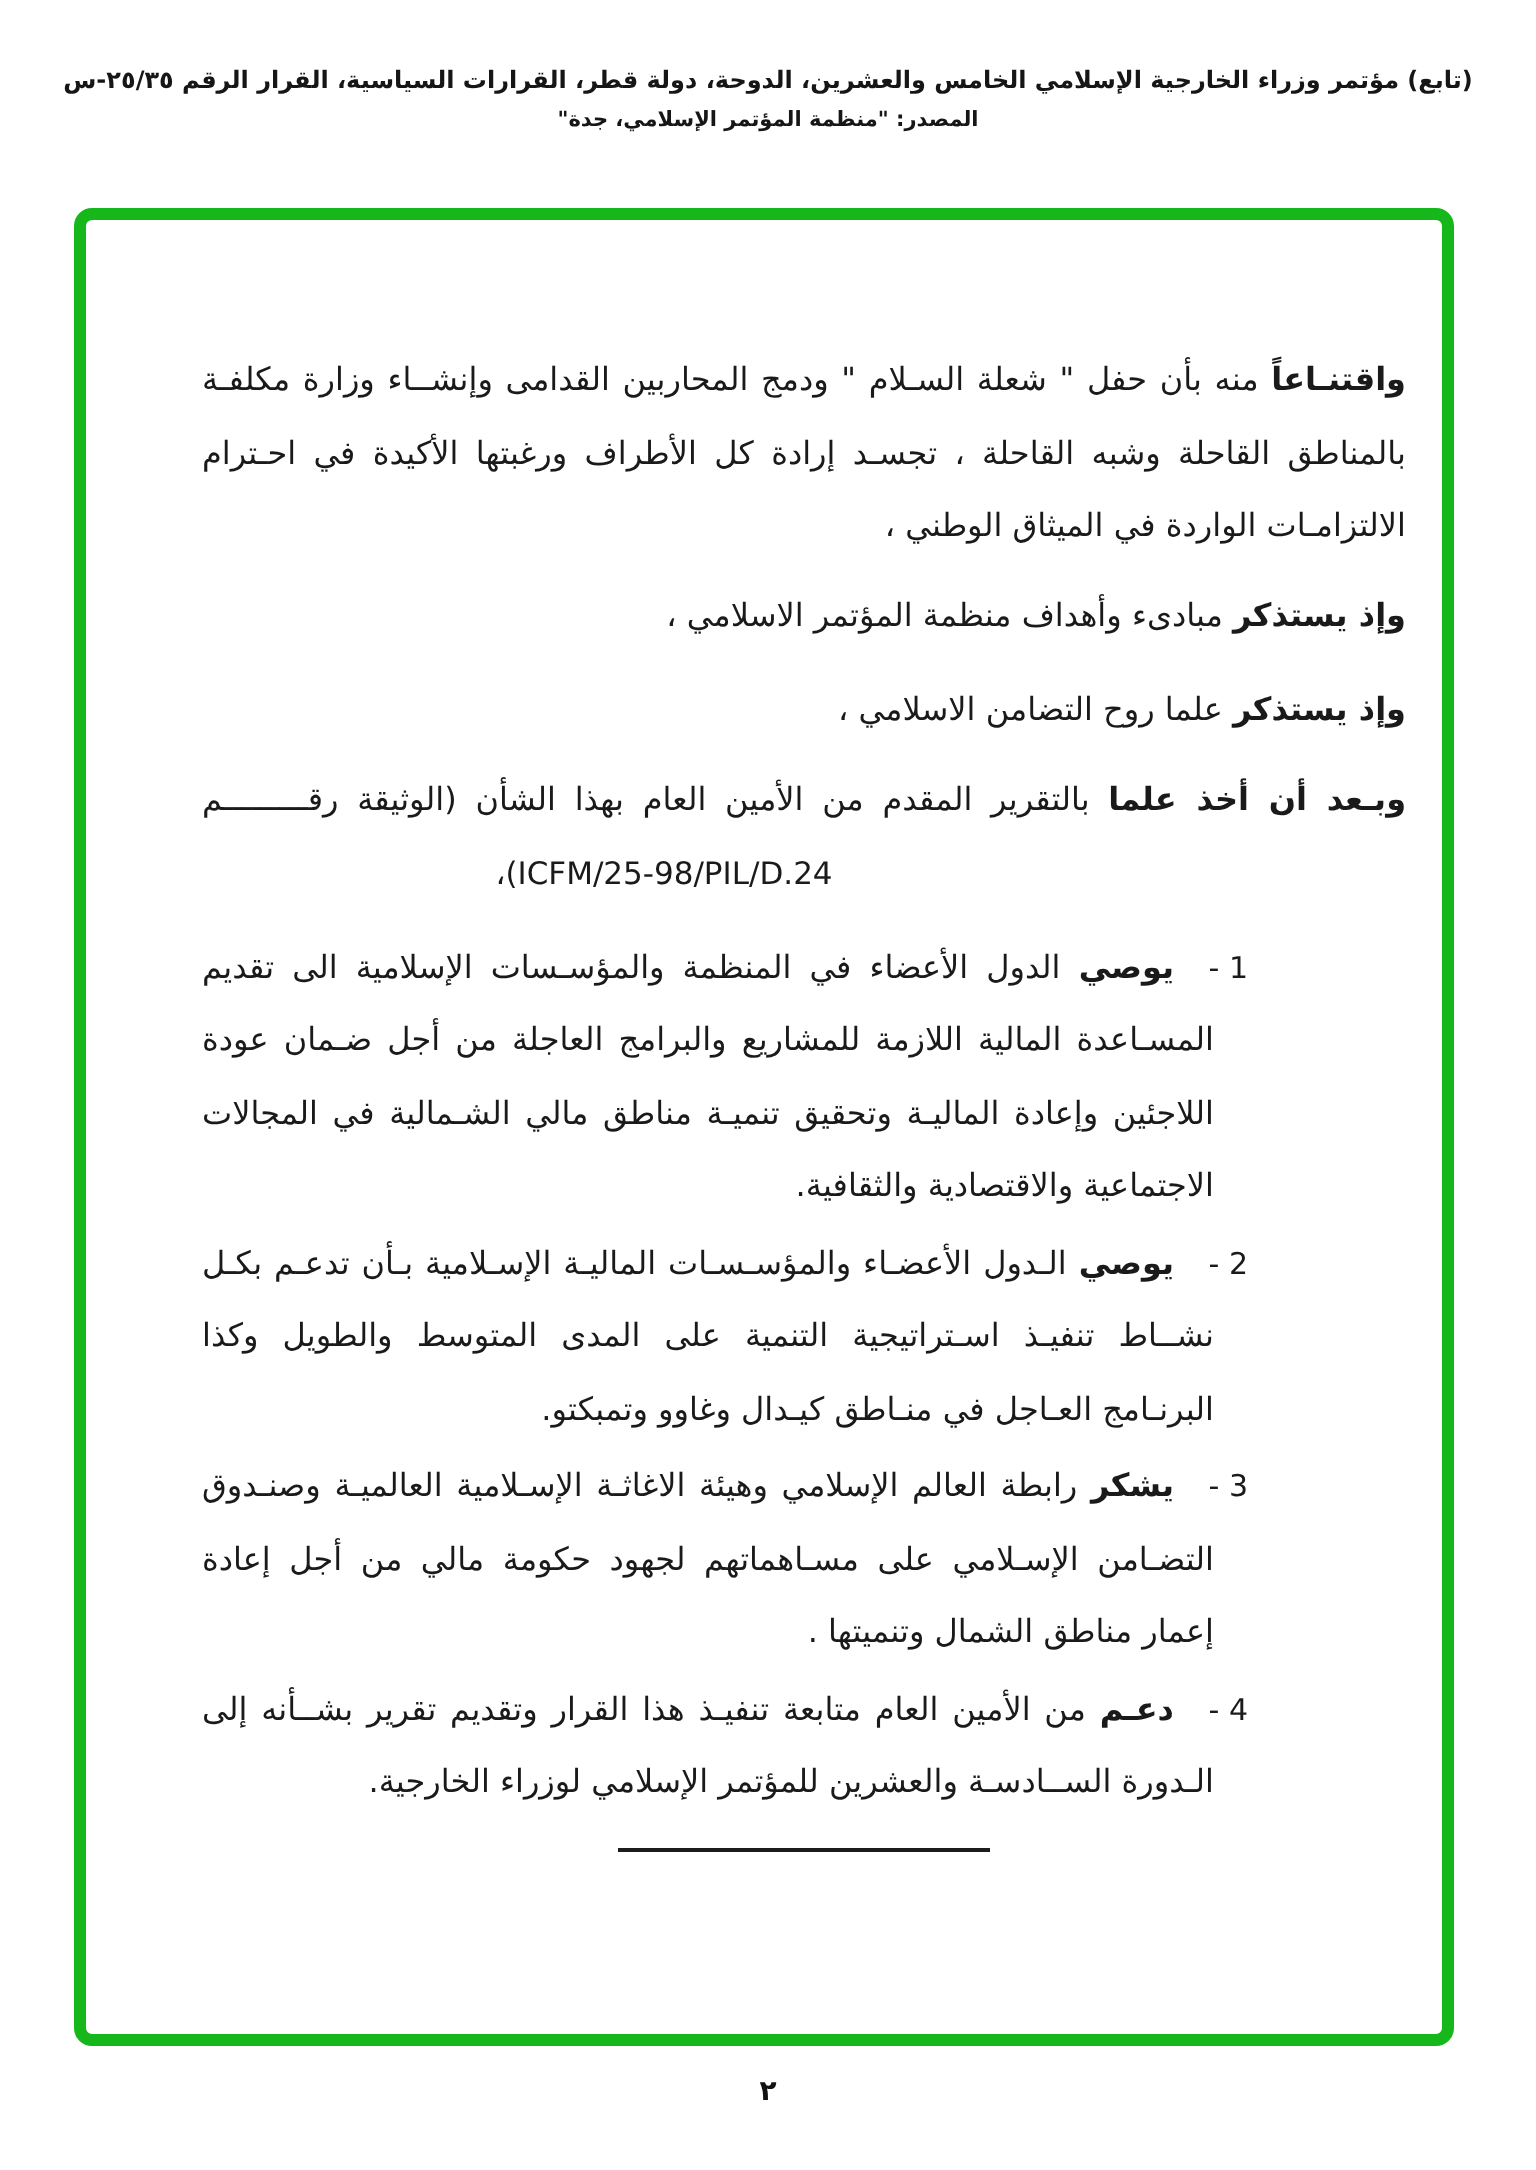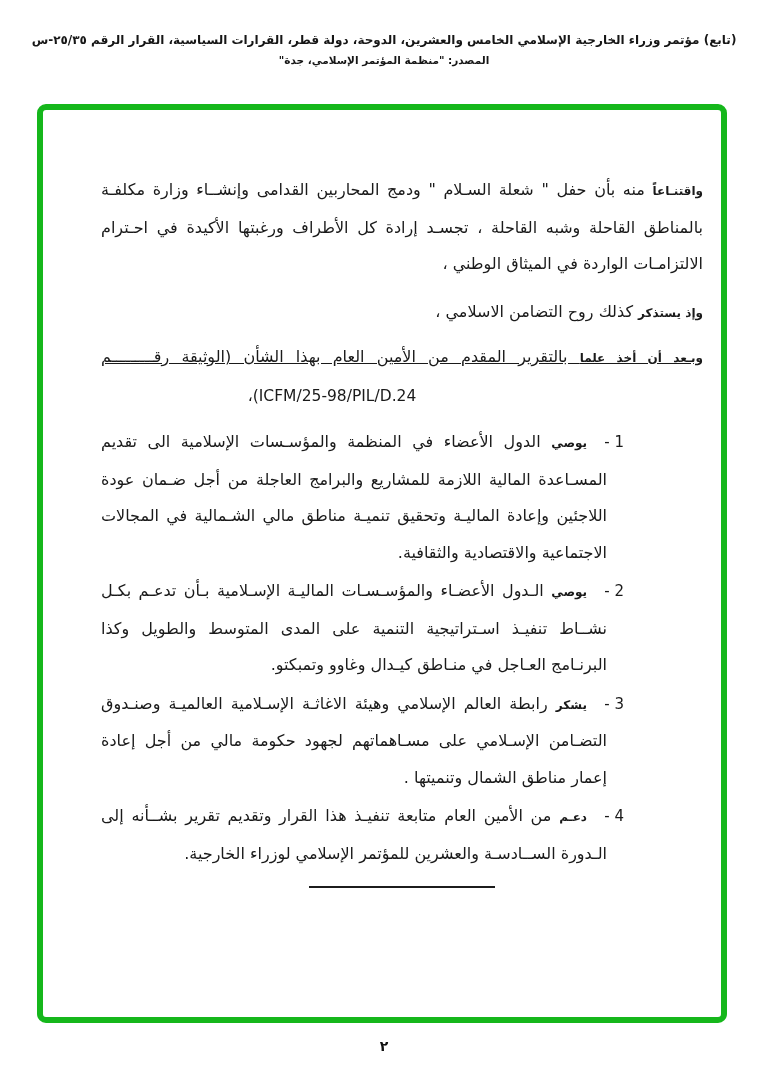--- a/index.html
+++ b/index.html
@@ -59,23 +59,23 @@
     line-height: 36.5px;
     text-align: justify;
     color: #1a1a1a;
   }
   .para { margin: 0 0 1px 0; }
   .para-3 { margin-top: 8px; }
   .para-4 { margin-top: 11px; }
   .para-5 { margin-top: 8px; }
   .lead {
     font-weight: bold;
-    font-size: 12px;
+    font-size: 16px;
   }
-  .stretch-last { text-align-last: justify; text-decoration: underline; }
+  .stretch-last { text-align-last: justify; }
 
   .ref-line {
     direction: rtl;
     text-align: center;
     padding-right: 140px;
     font-size: 15.5px;
     margin: 0;
   }
 
   .items-block { margin-top: 10px; }
@@ -121,22 +121,23 @@
   <div class="header-line1">(تابع) مؤتمر وزراء الخارجية الإسلامي الخامس والعشرين، الدوحة، دولة قطر، القرارات السياسية، القرار الرقم ٢٥/٣٥-س</div>
   <div class="header-line2">المصدر:  "منظمة المؤتمر الإسلامي، جدة"</div>
 </div>
 
 <div class="doc-frame">
   <div class="doc-content">
 
     <div class="para"><b class="lead">واقتنـاعاً</b><span> منه بأن حفل " شعلة السـلام " ودمج المحاربين القدامى وإنشــاء وزارة مكلفـة بالمناطق القاحلة وشبه القاحلة ، تجسـد إرادة كل الأطراف ورغبتها الأكيدة في احـترام الالتزامـات الواردة في الميثاق الوطني ،</span></div>
 
 
+    <div class="para para-3"><b class="lead">وإذ يستذكر</b><span> مبادىء وأهداف منظمة المؤتمر الاسلامي ،</span></div>
 
-    <div class="para para-4"><b class="lead">وإذ يستذكر</b><span> كذلك روح التضامن الاسلامي ،</span></div>
+    <div class="para para-4"><b class="lead">وإذ يستذكر</b><span> علما روح التضامن الاسلامي ،</span></div>
 
     <div class="para para-5 stretch-last"><b class="lead">وبـعد أن أخذ علما</b><span> بالتقرير المقدم من الأمين العام بهذا الشأن (الوثيقة رقـــــــــم</span></div>
 
     <div class="ref-line">ICFM/25-98/PIL/D.24)،</div>
 
     <div class="items-block">
 
       <div class="item">
         <span class="item-num">1 -</span>
         <div class="item-body"><b class="lead">يوصي</b><span> الدول الأعضاء في المنظمة والمؤسـسات الإسلامية الى تقديم المسـاعدة المالية اللازمة للمشاريع والبرامج العاجلة من أجل ضـمان عودة اللاجئين وإعادة الماليـة وتحقيق تنميـة مناطق مالي الشـمالية في المجالات الاجتماعية والاقتصادية والثقافية.</span></div>

